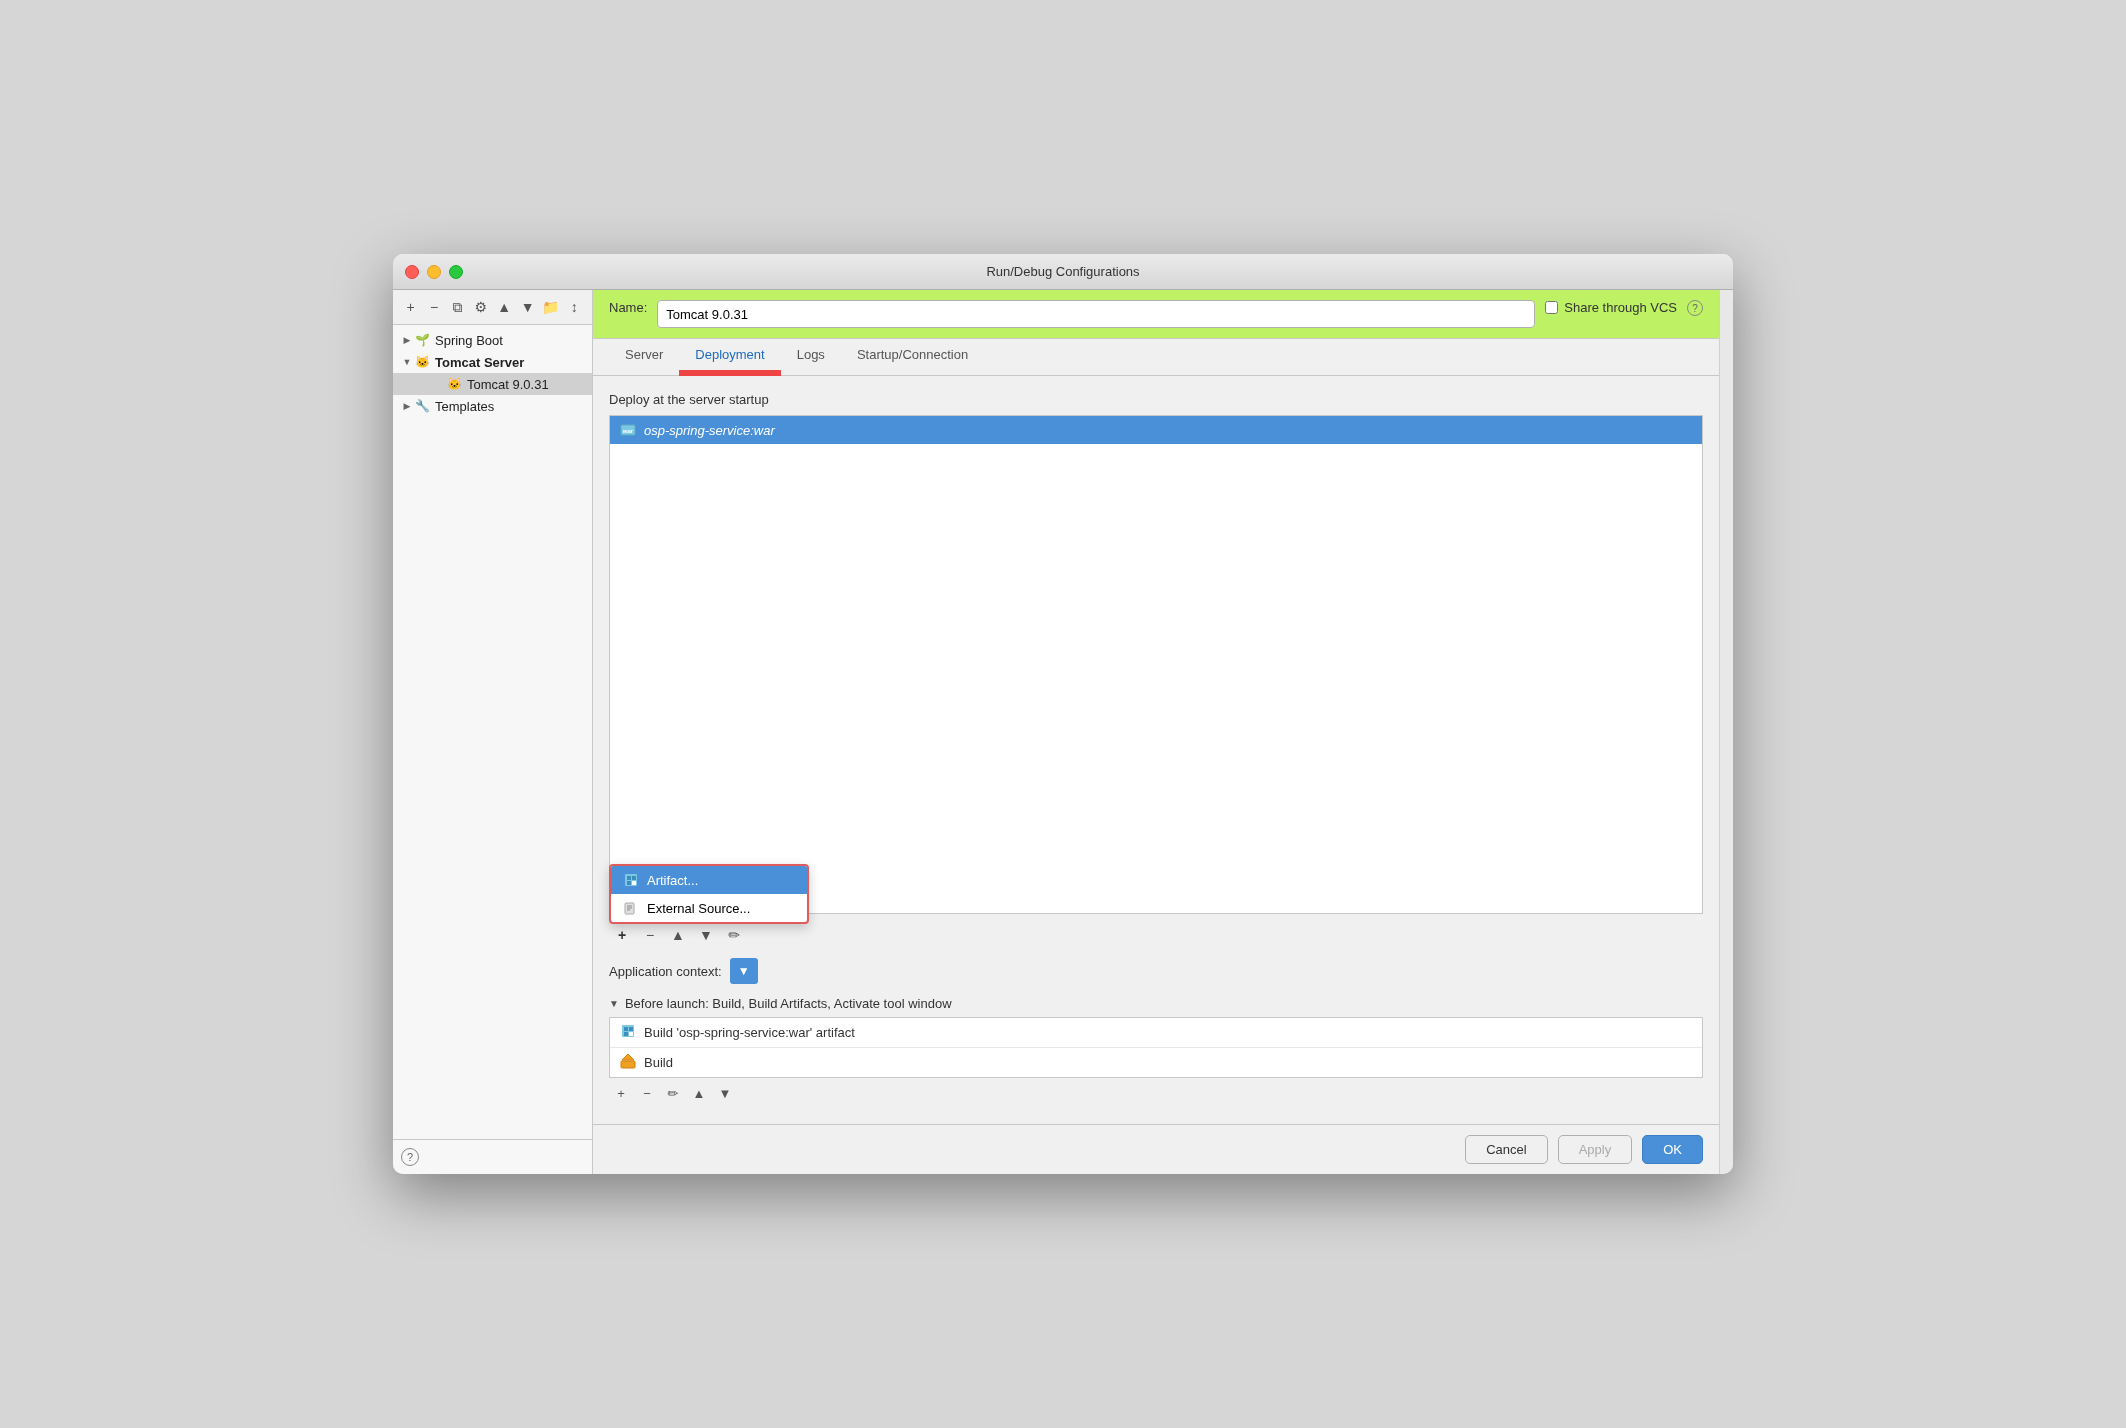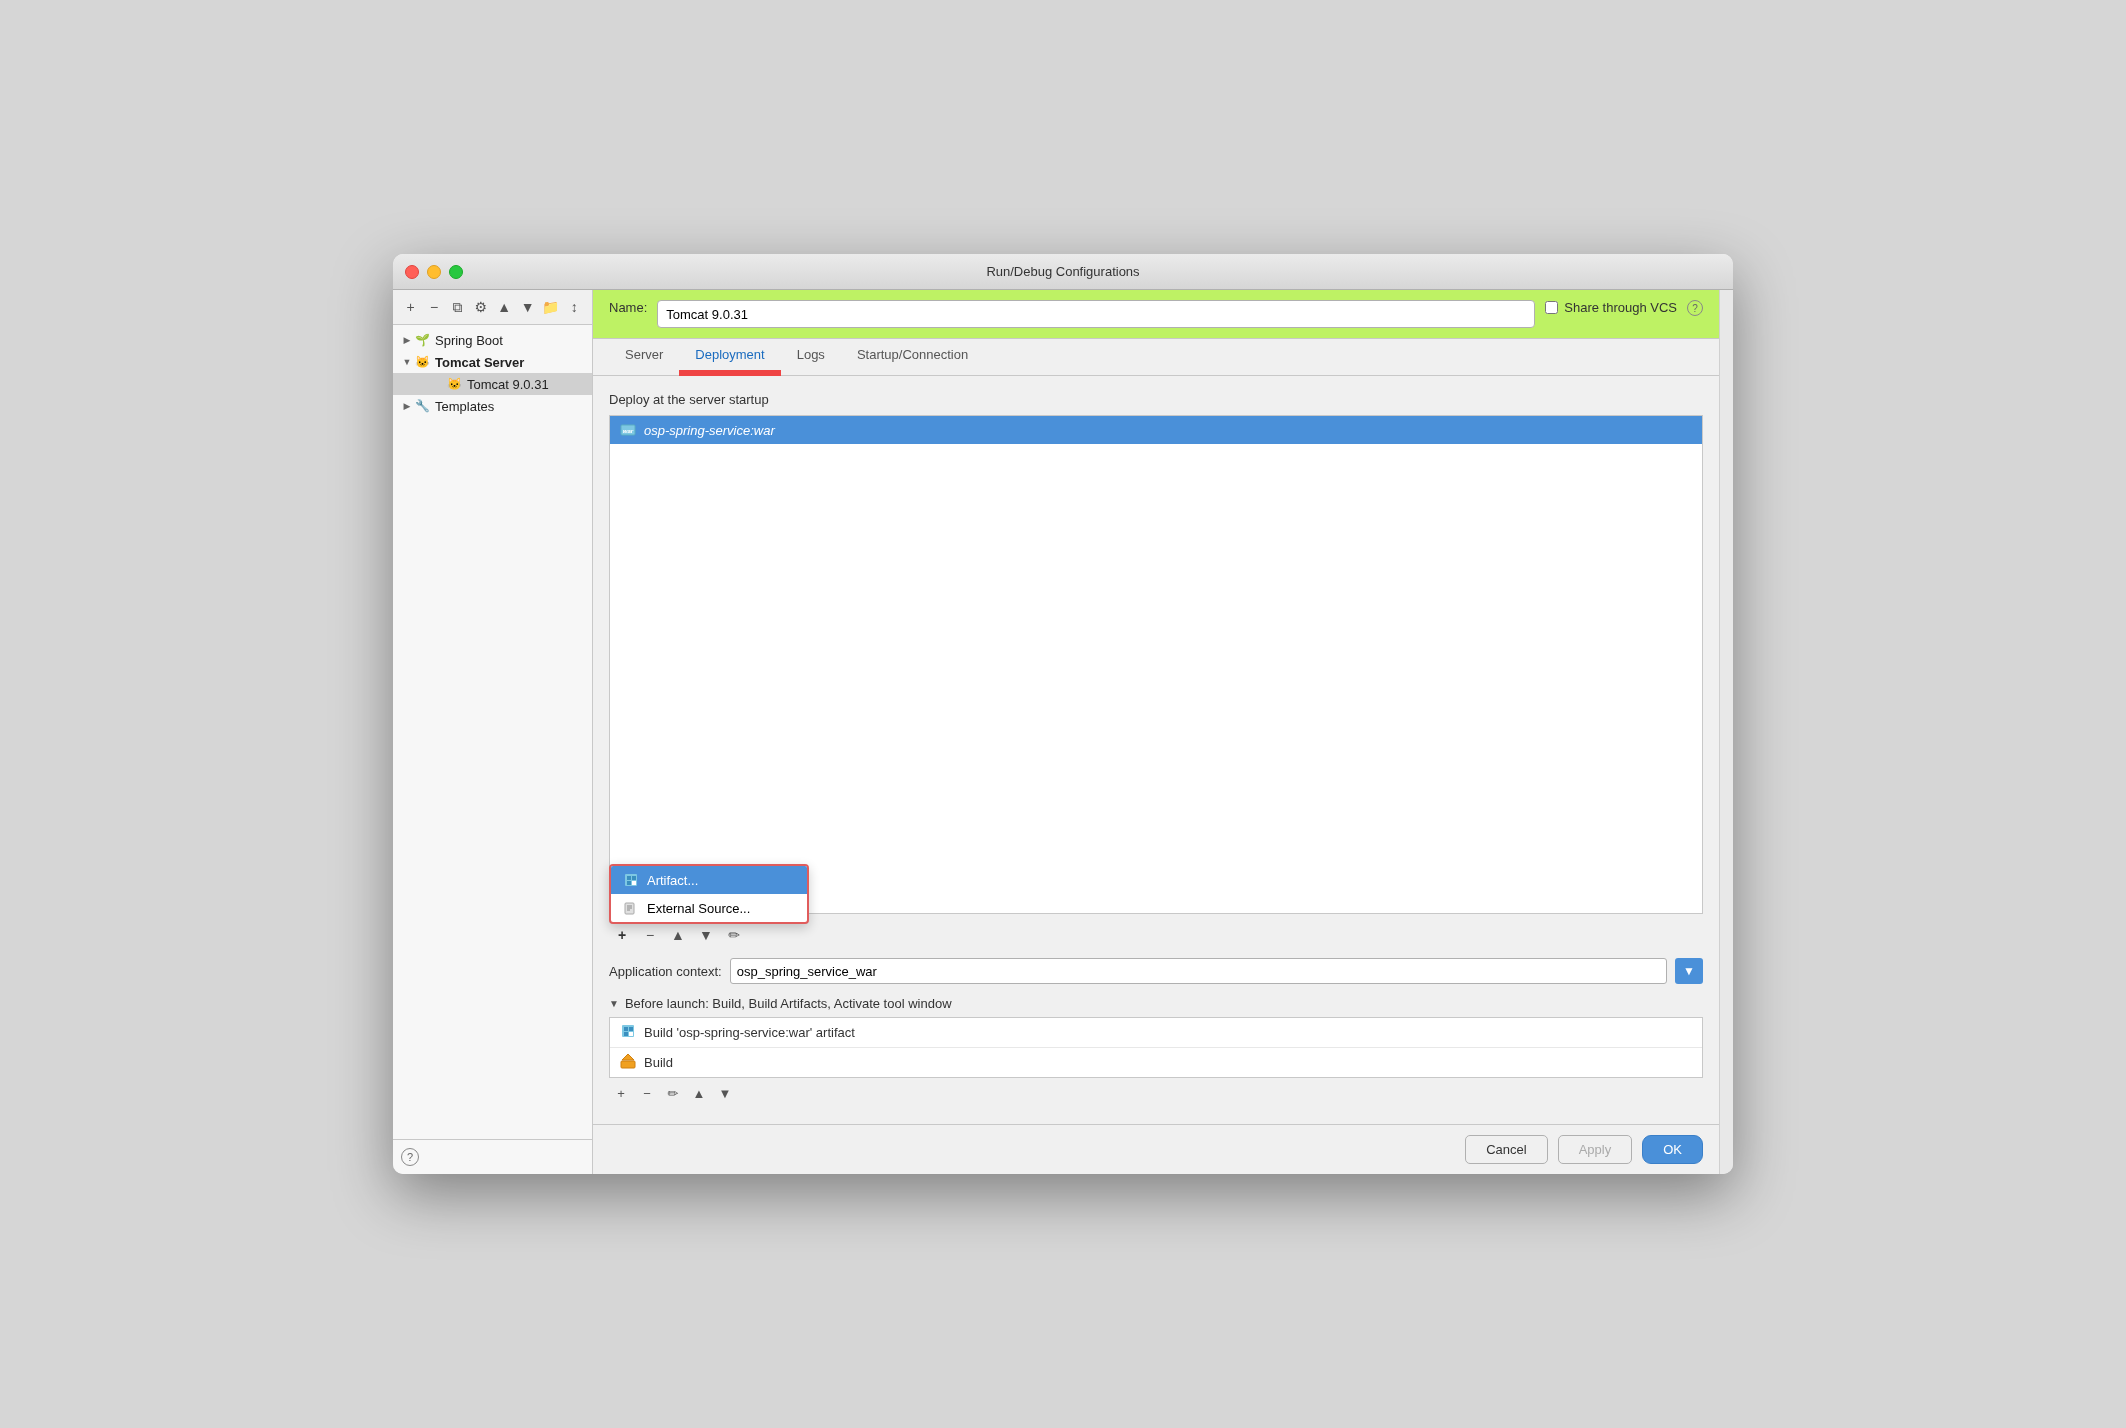--- a/index.html
+++ b/index.html
@@ -358,21 +358,20 @@
       font-size: 13px;
       cursor: pointer;
       border: 1px solid #b0b0b0;
       background: #f0f0f0;
       color: #333;
     }
     .footer-btn.primary {
       background: #4a90d9;
       color: white;
       border-color: #3a7fc8;
-      border-radius: 9px;
     }
     .footer-btn.disabled {
       color: #aaa;
       cursor: default;
     }
     
     .right-scrollbar {
       width: 14px;
       background: #e8e8e8;
       border-left: 1px solid #d0d0d0;
@@ -543,21 +542,20 @@
                   <line x1="4" y1="10" x2="7" y2="10" stroke="#888" stroke-width="1"></line>
                 </svg>
               </span>
               <span>External Source...</span>
             </div>
           </div>
         </div>
 
         <div class="app-context-row-full">
           <span class="app-context-label">Application context:</span>
-          <input class="app-context-input" type="text" style="flex: 1 1 0%;" value="osp_spring_service_war">
           <button class="app-context-dropdown">▼</button>
         </div>
 
         <div class="before-launch-section">
           <div class="before-launch-header">
             <span class="before-launch-toggle">▼</span>
             <span class="before-launch-title">Before launch: Build, Build Artifacts, Activate tool window</span>
           </div>
           <div class="before-launch-list">
             <div class="before-launch-item">

